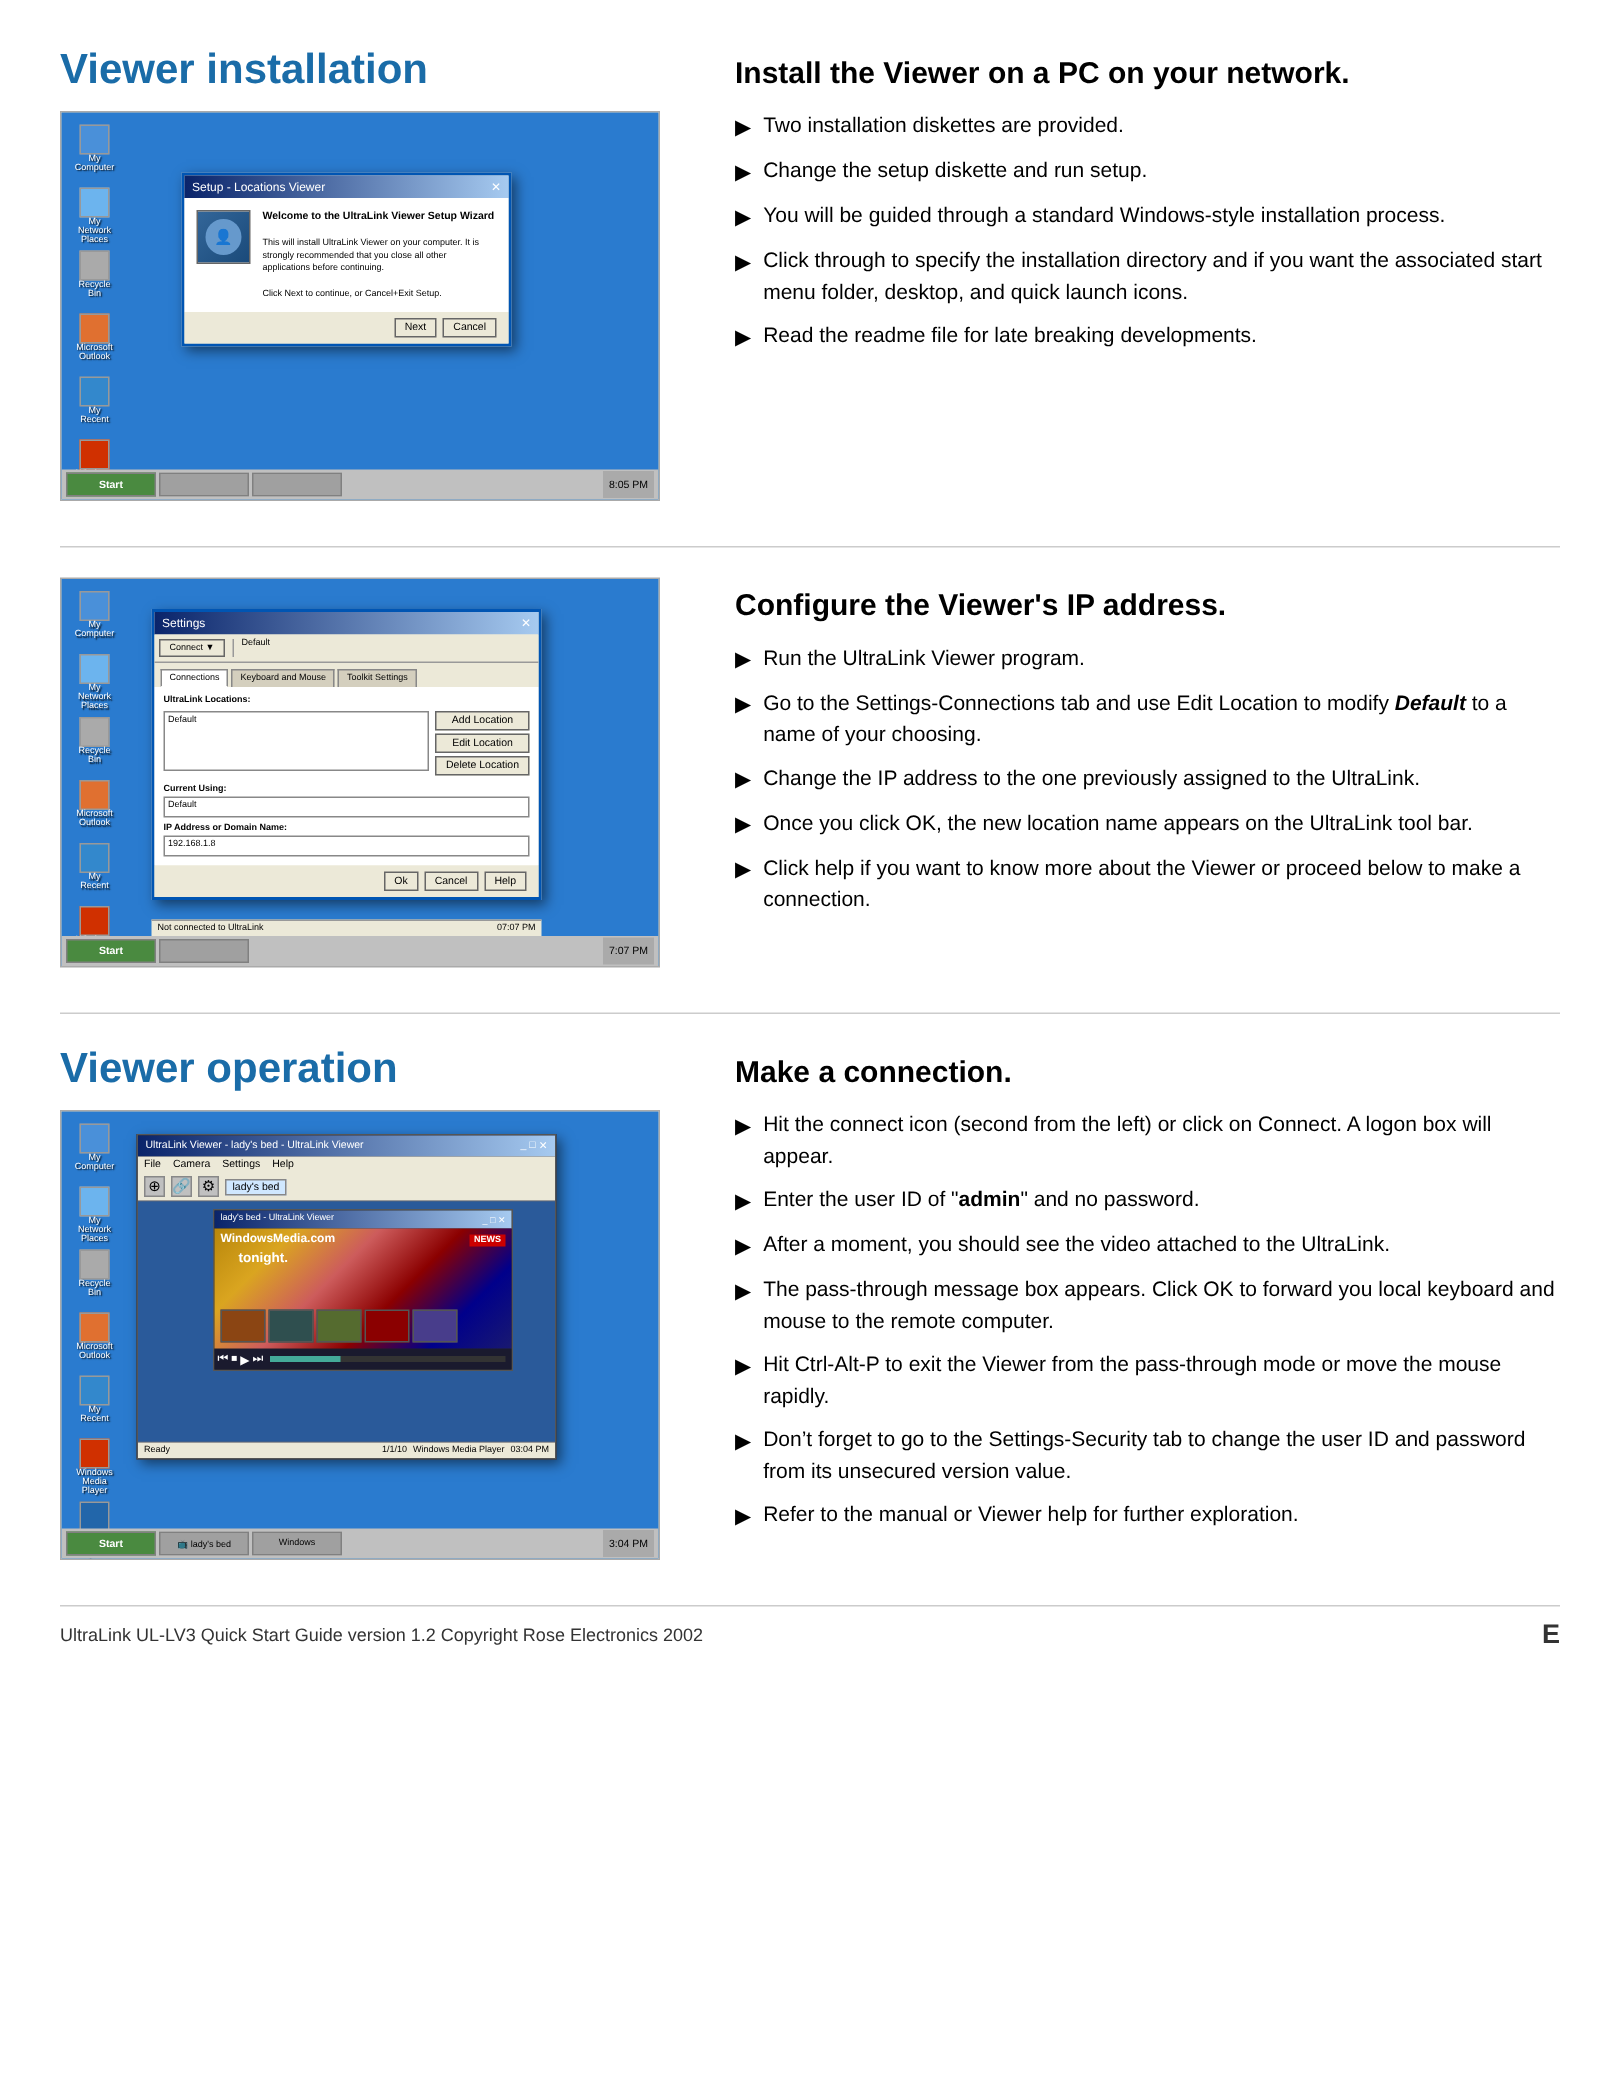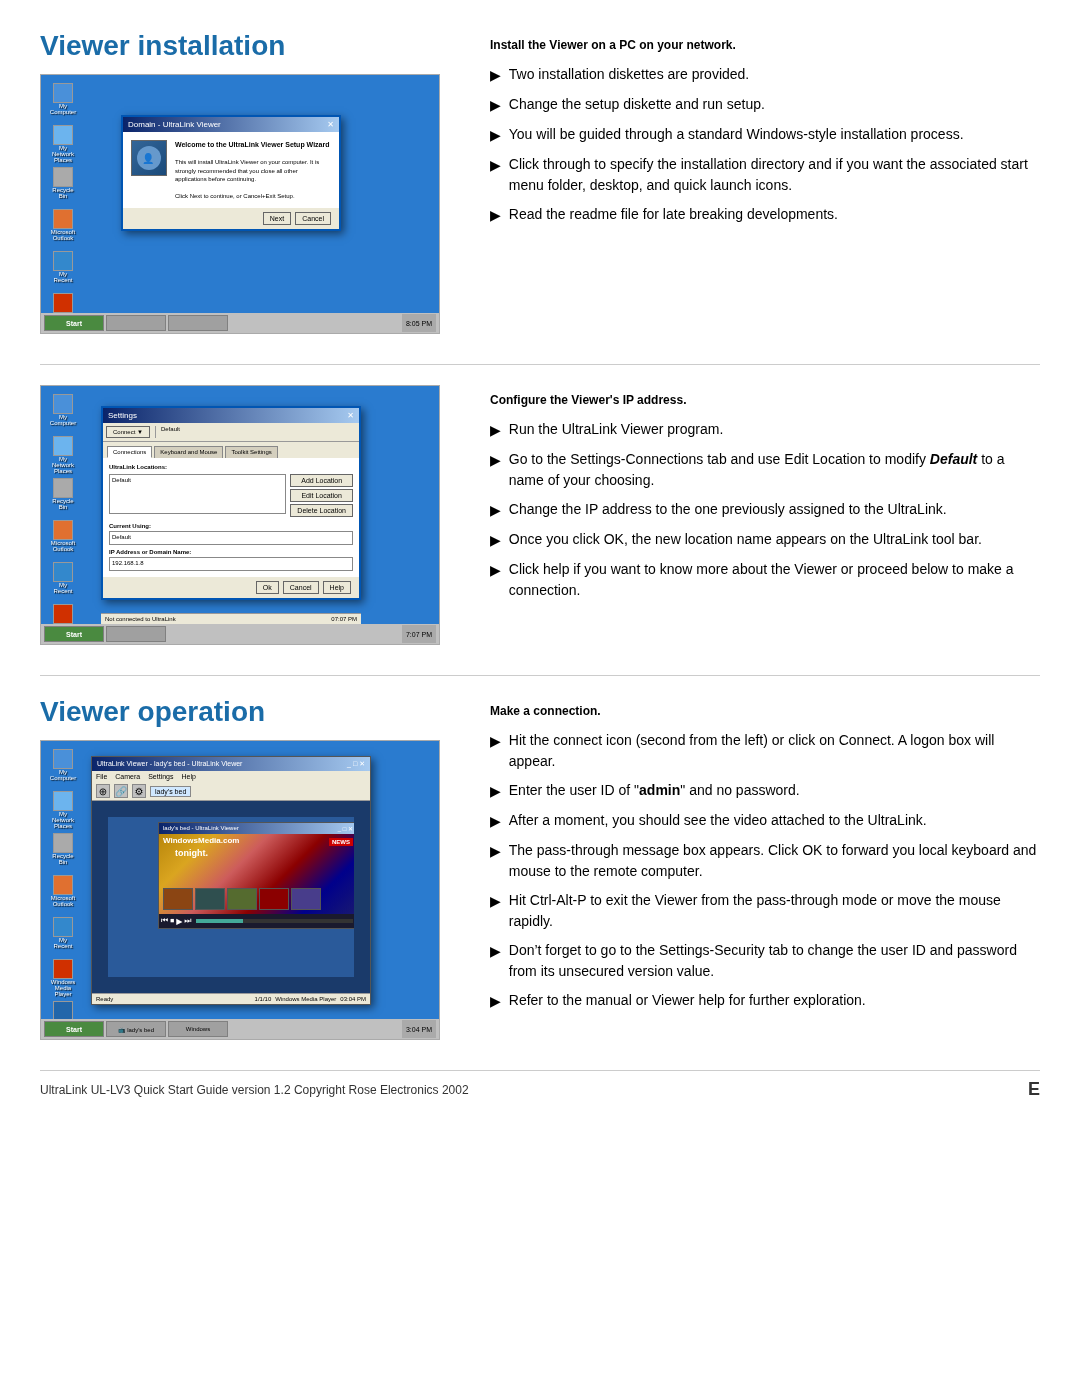--- a/index.html
+++ b/index.html
@@ -214,21 +214,21 @@
       background: linear-gradient(to right, #0a246a, #a6caf0);
       color: #fff;
       font-size: 7px;
       padding: 3px 5px;
       display: flex;
       justify-content: space-between;
     }
 
     
     .subsection-title {
-      font-size: 12px;
+      font-size: 20px;
       font-weight: bold;
       color: #000;
       margin-bottom: 12px;
       margin-top: 8px;
     }
 
     .bullet-list {
       list-style: none;
       padding: 0;
     }
@@ -318,21 +318,21 @@
           <div class="fake-icon-img" style="background:#d03000;"></div>
           <div class="fake-icon-label">Windows Media Player</div>
         </div>
         <div class="fake-icon" style="top:218px; left:8px;">
           <div class="fake-icon-img" style="background:#d03000;"></div>
           <div class="fake-icon-label">Windows Media Player</div>
         </div>
 
         <div class="fake-dialog">
           <div class="fake-dialog-titlebar">
-            <span>Domain - UltraLink Viewer</span>
+            <span>Setup - Locations Viewer</span>
             <span>✕</span>
           </div>
           <div class="fake-dialog-content">
             <div class="fake-dialog-icon" style="background: linear-gradient(135deg, #336699, #1a4a7a); display:flex; align-items:center; justify-content:center;">
               <div style="width:24px;height:24px;background:#6699cc;border-radius:50%;display:flex;align-items:center;justify-content:center;font-size:10px;color:#fff;">👤</div>
             </div>
             <div class="fake-dialog-text">
               <strong style="font-size:7px;">Welcome to the UltraLink Viewer Setup Wizard</strong><br><br>
               This will install UltraLink Viewer on your computer. It is strongly recommended that you close all other applications before continuing.<br><br>
               Click Next to continue, or Cancel+Exit Setup.
@@ -555,21 +555,21 @@
 
           <div style="background:#ece9d8; padding:2px 4px; font-size:7px; display:flex; gap:4px; align-items:center; border-bottom:1px solid #999;">
             <span style="background:#c0c0c0;width:14px;height:14px;display:inline-block;border:1px solid #888;font-size:10px;text-align:center;line-height:14px;">⊕</span>
             <span style="background:#c0c0c0;width:14px;height:14px;display:inline-block;border:1px solid #888;font-size:10px;text-align:center;line-height:14px;">🔗</span>
             <span style="background:#c0c0c0;width:14px;height:14px;display:inline-block;border:1px solid #888;font-size:10px;text-align:center;line-height:14px;">⚙</span>
             <span style="font-size:7px;padding:1px 4px;background:#d0e8ff;border:1px solid #888;">lady's bed</span>
           </div>
 
           <div style="position:relative;">
 
-            <div style="background:#1a3a6a; padding:16px; position:relative;">
+            <div style="background:#1a3a6a; padding:0; position:relative;">
 
               <div style="background:#2a5a9a; height:160px; position:relative; overflow:hidden;">
 
                 <div style="position:absolute;top:5px;left:50px;width:200px;background:#222;border:1px solid #555;">
                   <div style="background:linear-gradient(to right,#0a246a,#a6caf0);color:#fff;font-size:6px;padding:2px 4px;display:flex;justify-content:space-between;">
                     <span>lady's bed - UltraLink Viewer</span>
                     <span>_ □ ✕</span>
                   </div>
 
                   <div style="background:linear-gradient(135deg, #b8860b 0%, #daa520 20%, #cd5c5c 40%, #8b0000 60%, #00008b 80%, #191970 100%); height:80px; position:relative;">

